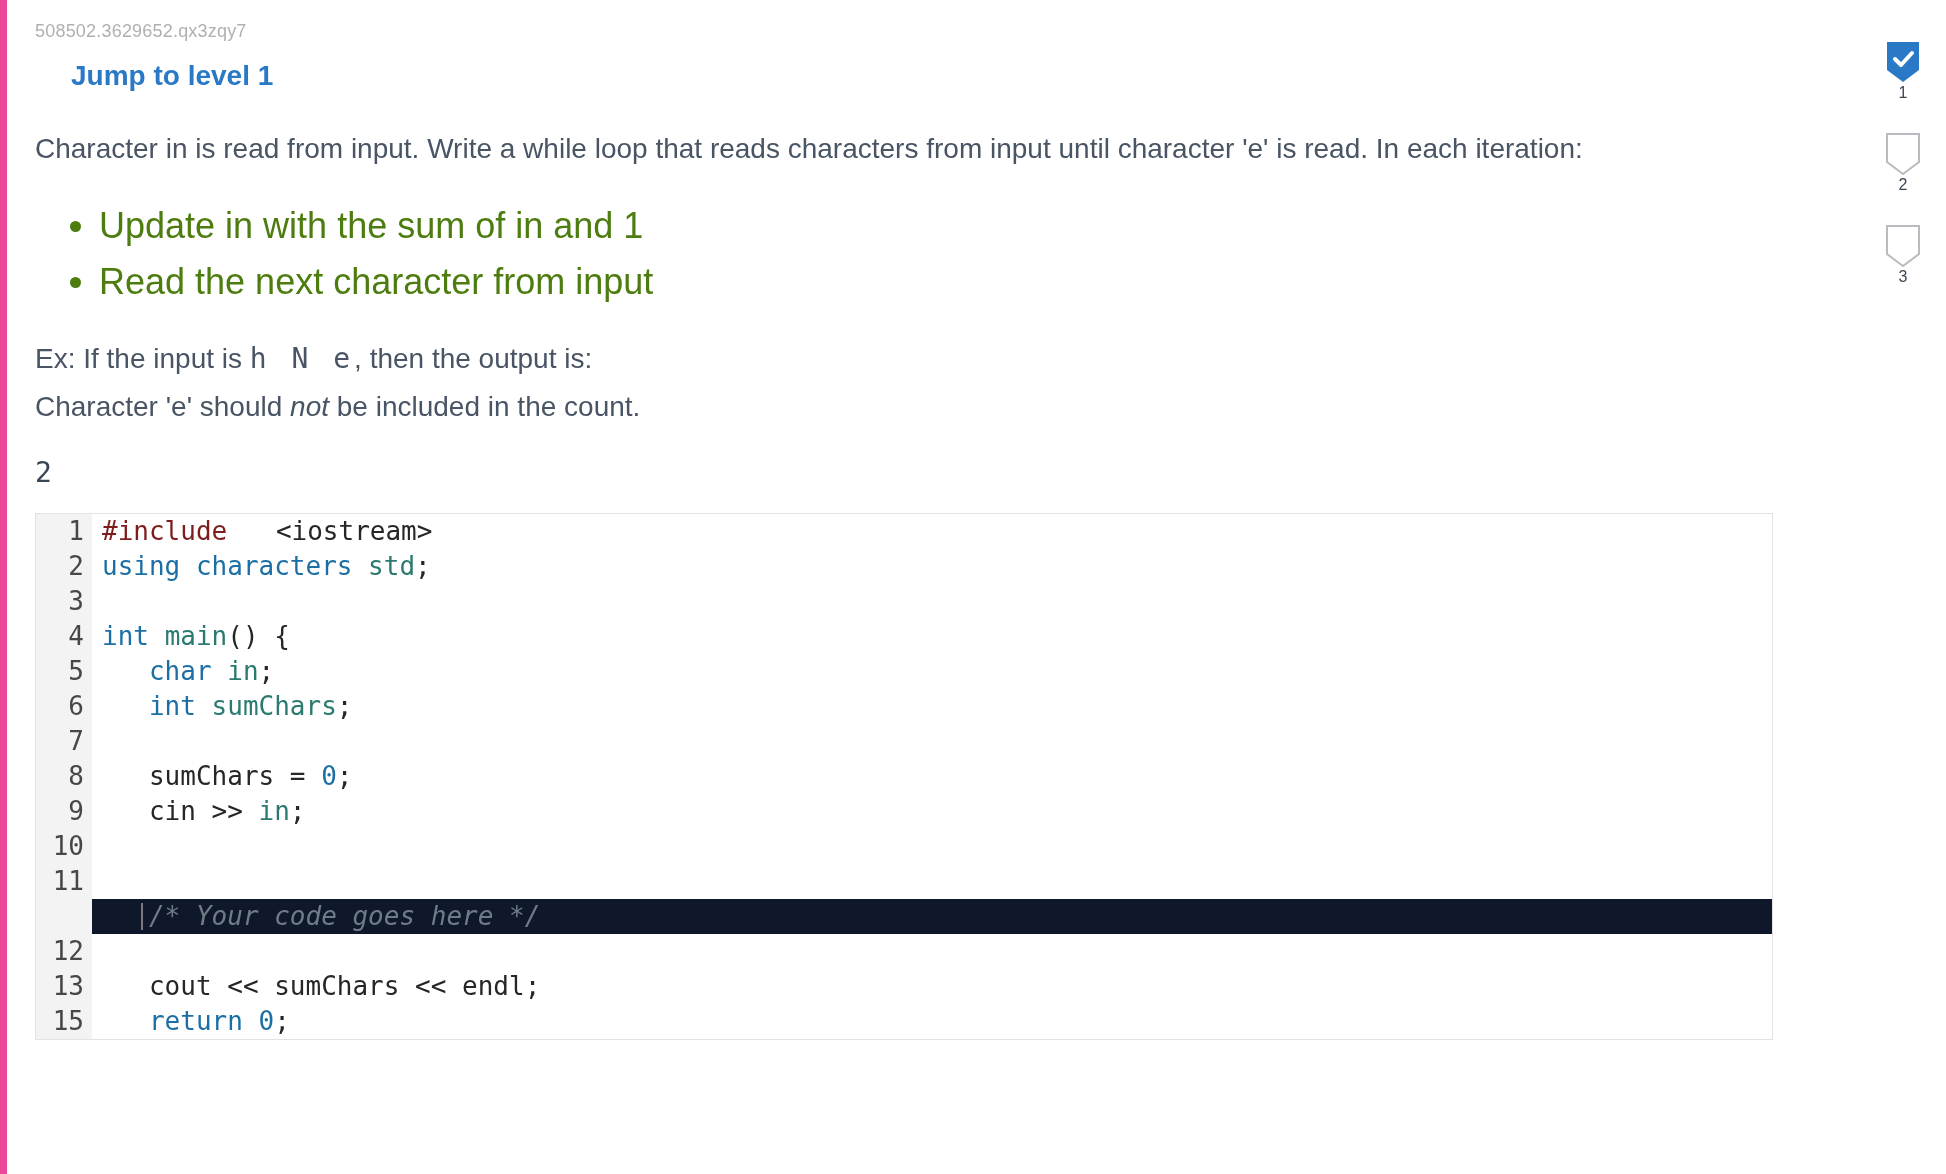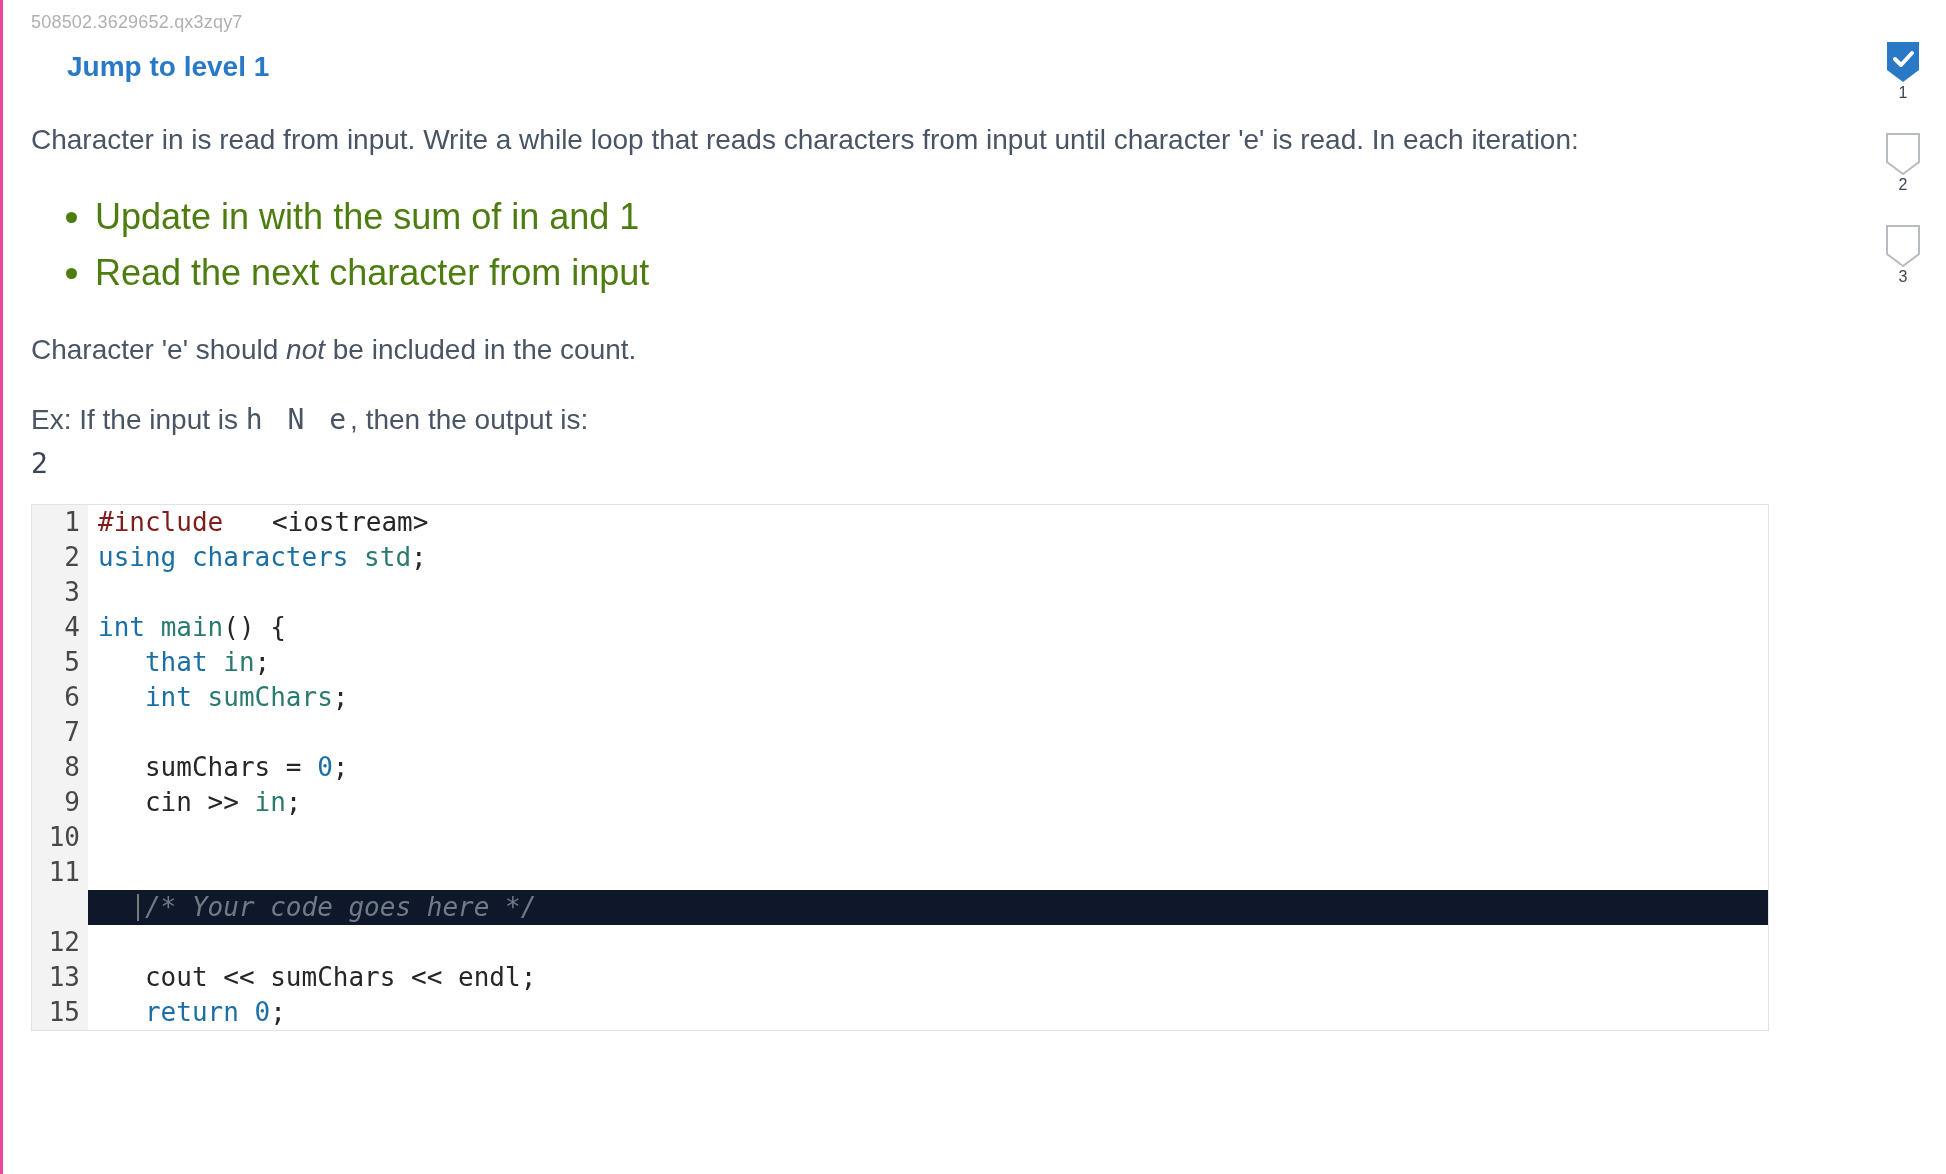--- a/index.html
+++ b/index.html
@@ -11,22 +11,22 @@
     color: #3a4655;
     overflow: hidden;
   }
   .page {
     display: flex;
     width: 100%;
     height: 100%;
   }
   .main {
     flex: 1;
-    padding: 12px 28px 0 28px;
-    border-left: 3px solid #ec4899;
+    padding: 21px 28px 0 28px;
+    border-left: 7px solid #ec4899;
     position: relative;
   }
   .meta-label {
     font-size: 18px;
     color: #b0b0b0;
     margin-bottom: 18px;
     letter-spacing: 0.2px;
   }
   .jump-link {
     color: #2a79c6;
@@ -150,28 +150,28 @@
 
     <a class="jump-link">Jump to level 1</a>
 
     <p class="problem-text">Character in is read from input. Write a while loop that reads characters from input until character 'e' is read. In each iteration:</p>
 
     <ul class="bullets">
       <li>Update in with the sum of in and 1</li>
       <li>Read the next character from input</li>
     </ul>
 
+    <p class="problem-text threshold-line">
+      <span>Ex: If the input is </span><span class="mono-inline">h N e</span><span>, then the output is:</span>
+    </p>
+
     <p class="problem-text">
       <span>Character 'e' should </span><span class="em">not</span><span> be included in the count.</span>
     </p>
 
-    <p class="problem-text threshold-line">
-      <span>Ex: If the input is </span><span class="mono-inline">h N e</span><span>, then the output is:</span>
-    </p>
-
     <div class="output-val">2</div>
 
     <div class="editor" id="editor">
         <div class="editor-row">
           <div class="gutter">1</div>
           <div class="code"><span class="tok-pp">#include </span><span class="tok-lt">&lt;iostream&gt;</span></div>
         </div>
         <div class="editor-row">
           <div class="gutter">2</div>
           <div class="code"><span class="tok-kw">using </span><span class="tok-kw">characters </span><span class="tok-type">std</span><span class="tok-punc">;</span></div>
@@ -179,21 +179,21 @@
         <div class="editor-row">
           <div class="gutter">3</div>
           <div class="code"><span class="tok-id"></span></div>
         </div>
         <div class="editor-row">
           <div class="gutter">4</div>
           <div class="code"><span class="tok-kw">int </span><span class="tok-type">main</span><span class="tok-punc">() {</span></div>
         </div>
         <div class="editor-row">
           <div class="gutter">5</div>
-          <div class="code"><span class="tok-id">   </span><span class="tok-kw">that </span><span class="tok-type">in</span><span class="tok-punc">;</span></div>
+          <div class="code"><span class="tok-id">   </span><span class="tok-kw">char </span><span class="tok-type">in</span><span class="tok-punc">;</span></div>
         </div>
         <div class="editor-row">
           <div class="gutter">6</div>
           <div class="code"><span class="tok-id">   </span><span class="tok-kw">int </span><span class="tok-type">sumChars</span><span class="tok-punc">;</span></div>
         </div>
         <div class="editor-row">
           <div class="gutter">7</div>
           <div class="code"><span class="tok-id"></span></div>
         </div>
         <div class="editor-row">

